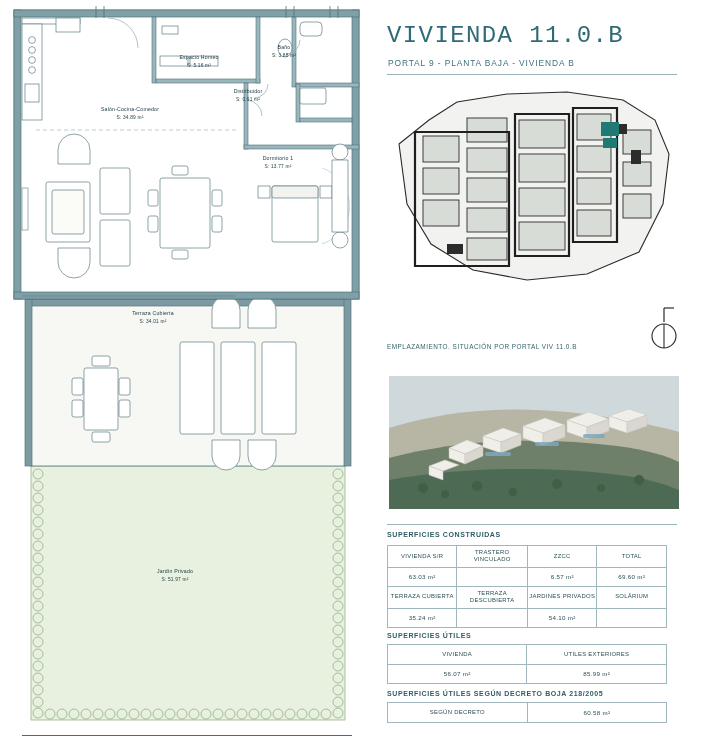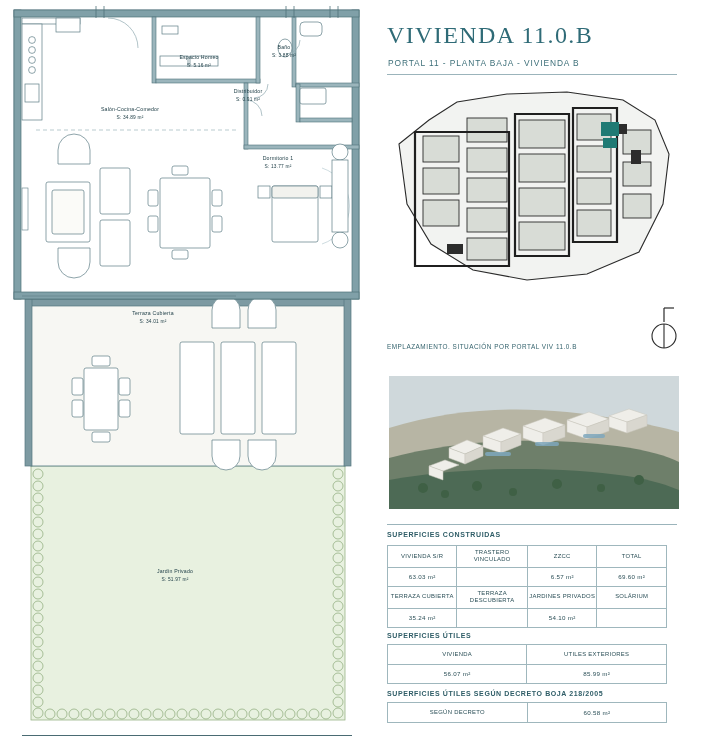--- a/index.html
+++ b/index.html
@@ -29,21 +29,21 @@
   .roomlabel .nm{font-size:5.2px;display:block;}
   .roomlabel .sf{font-size:4.8px;display:block;}
 
   
   .info{position:absolute;left:381px;top:0;width:327px;height:743px;}
 
   .title{
     position:absolute;left:6px;top:22px;
     font-size:24px;letter-spacing:1.4px;
     color:#2f6b77;font-weight:400;
-    font-family:Liberation Serif, serif;
+    font-family:Liberation Mono, monospace;
   }
   .subtitle{
     position:absolute;left:7px;top:58px;
     font-size:8.4px;letter-spacing:.9px;color:#3d6f79;
   }
 
   .sep{position:absolute;background:#9bb4bb;height:1px;left:6px;width:290px;}
 
   
   .siteplan{position:absolute;left:6px;top:84px;width:294px;height:205px;}
@@ -324,21 +324,21 @@
     </div>
     <div class="roomlabel" style="left:126px;top:568px;width:98px;">
       <span class="nm">Jardín Privado</span>
       <span class="sf">S: 51.97 m²</span>
     </div>
   </div>
 
   <div class="info">
 
     <div class="title">VIVIENDA 11.0.B</div>
-    <div class="subtitle">PORTAL 11 - PLANTA BAJA - VIVIENDA B</div>
+    <div class="subtitle">PORTAL 9 - PLANTA BAJA - VIVIENDA B</div>
     <div class="sep" style="top:74px;"></div>
 
     <svg class="siteplan" viewBox="0 0 294 205">
       <rect x="0" y="0" width="294" height="205" fill="#ffffff"></rect>
       <polygon points="12,60 42,36 70,18 120,10 180,8 236,16 268,36 282,70 276,120 252,168 200,190 140,196 86,186 44,160 20,120" fill="#f2f3f1" stroke="#2a2a2a" stroke-width="1.1"></polygon>
       <g fill="#d8dcd6" stroke="#2a2a2a" stroke-width="0.9">
         <rect x="36" y="52" width="36" height="26"></rect>
         <rect x="36" y="84" width="36" height="26"></rect>
         <rect x="36" y="116" width="36" height="26"></rect>
         <rect x="80" y="34" width="40" height="24"></rect>

